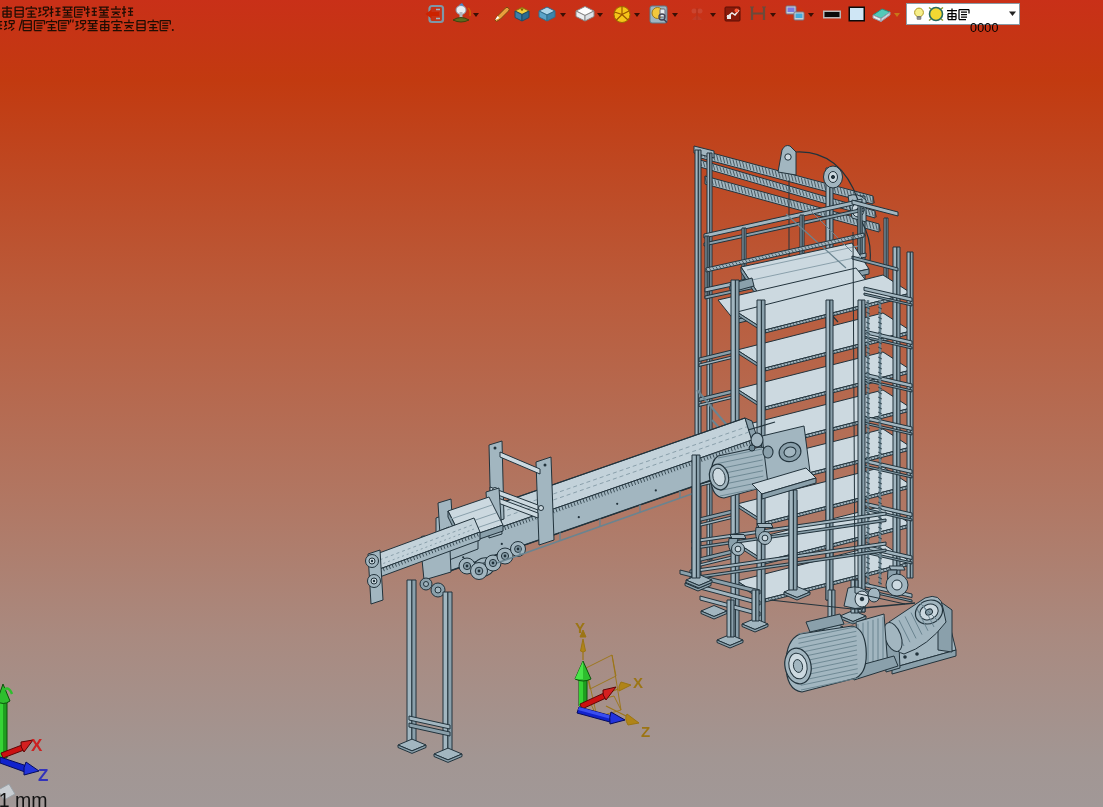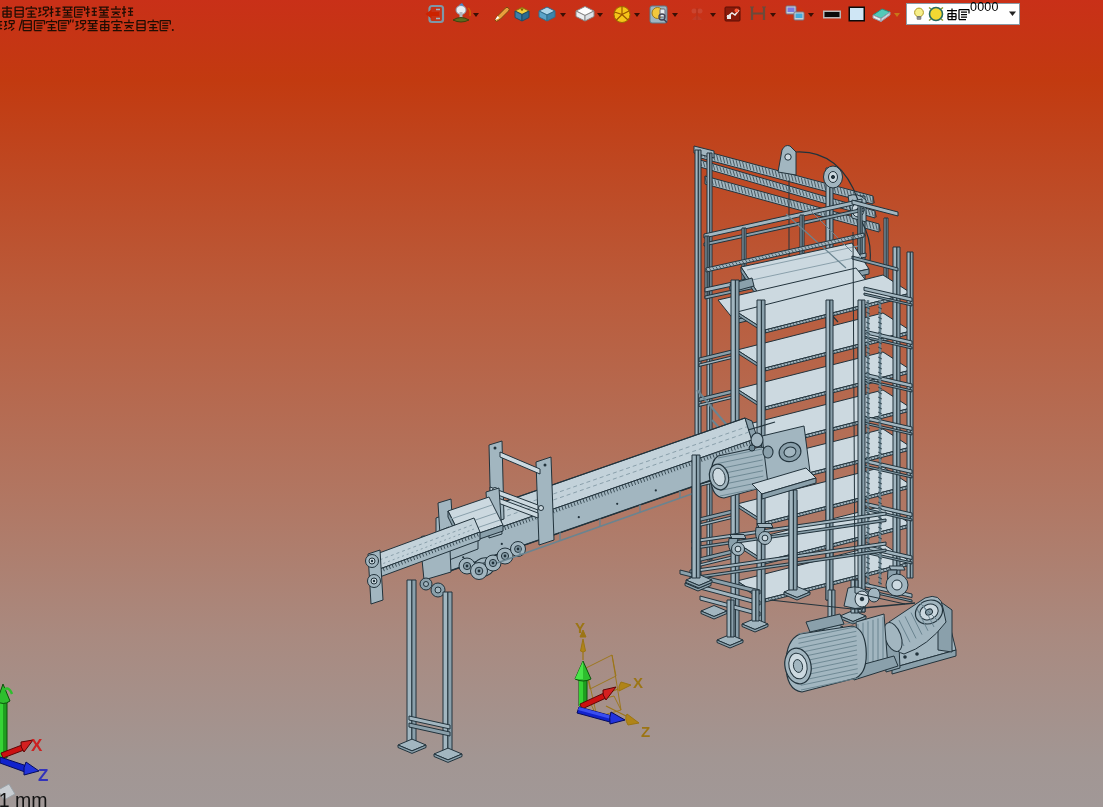--- a/index.html
+++ b/index.html
@@ -1,16 +1,16 @@
 <!DOCTYPE html>
 <html><head><meta charset="utf-8">
 <style>
 html,body{margin:0;padding:0;width:1103px;height:807px;overflow:hidden;}
 body{background:linear-gradient(to bottom,#c93018 0,#c23a10 10%,#ba5c3c 37%,#b17763 62%,#a98a80 79%,#a29693 94%,#a19897 100%);font-family:"Liberation Sans",sans-serif;}
-.combo-num{position:absolute;left:970px;top:0;font-size:12.5px;color:#000;letter-spacing:0.2px;}
+.combo-num{position:absolute;left:970px;top:21px;font-size:12.5px;color:#000;letter-spacing:0.2px;}
 .mm{position:absolute;left:-12px;top:789px;font-size:19.5px;color:#111;}
 </style></head>
 <body>
 <svg width="1103" height="807" viewBox="0 0 1103 807" style="position:absolute;left:0;top:0">
 <defs>
       <g id="cjdefs" stroke="#000" fill="none">
 <g id="cjA">
           <path d="M1 2 H11 M6 0 V11 M2 5 H10 M2 8 H10 M2 5 V11 M10 5 V11 M2 11 H10" stroke-width="1.25"></path>
         </g>
 <g id="cjB">

